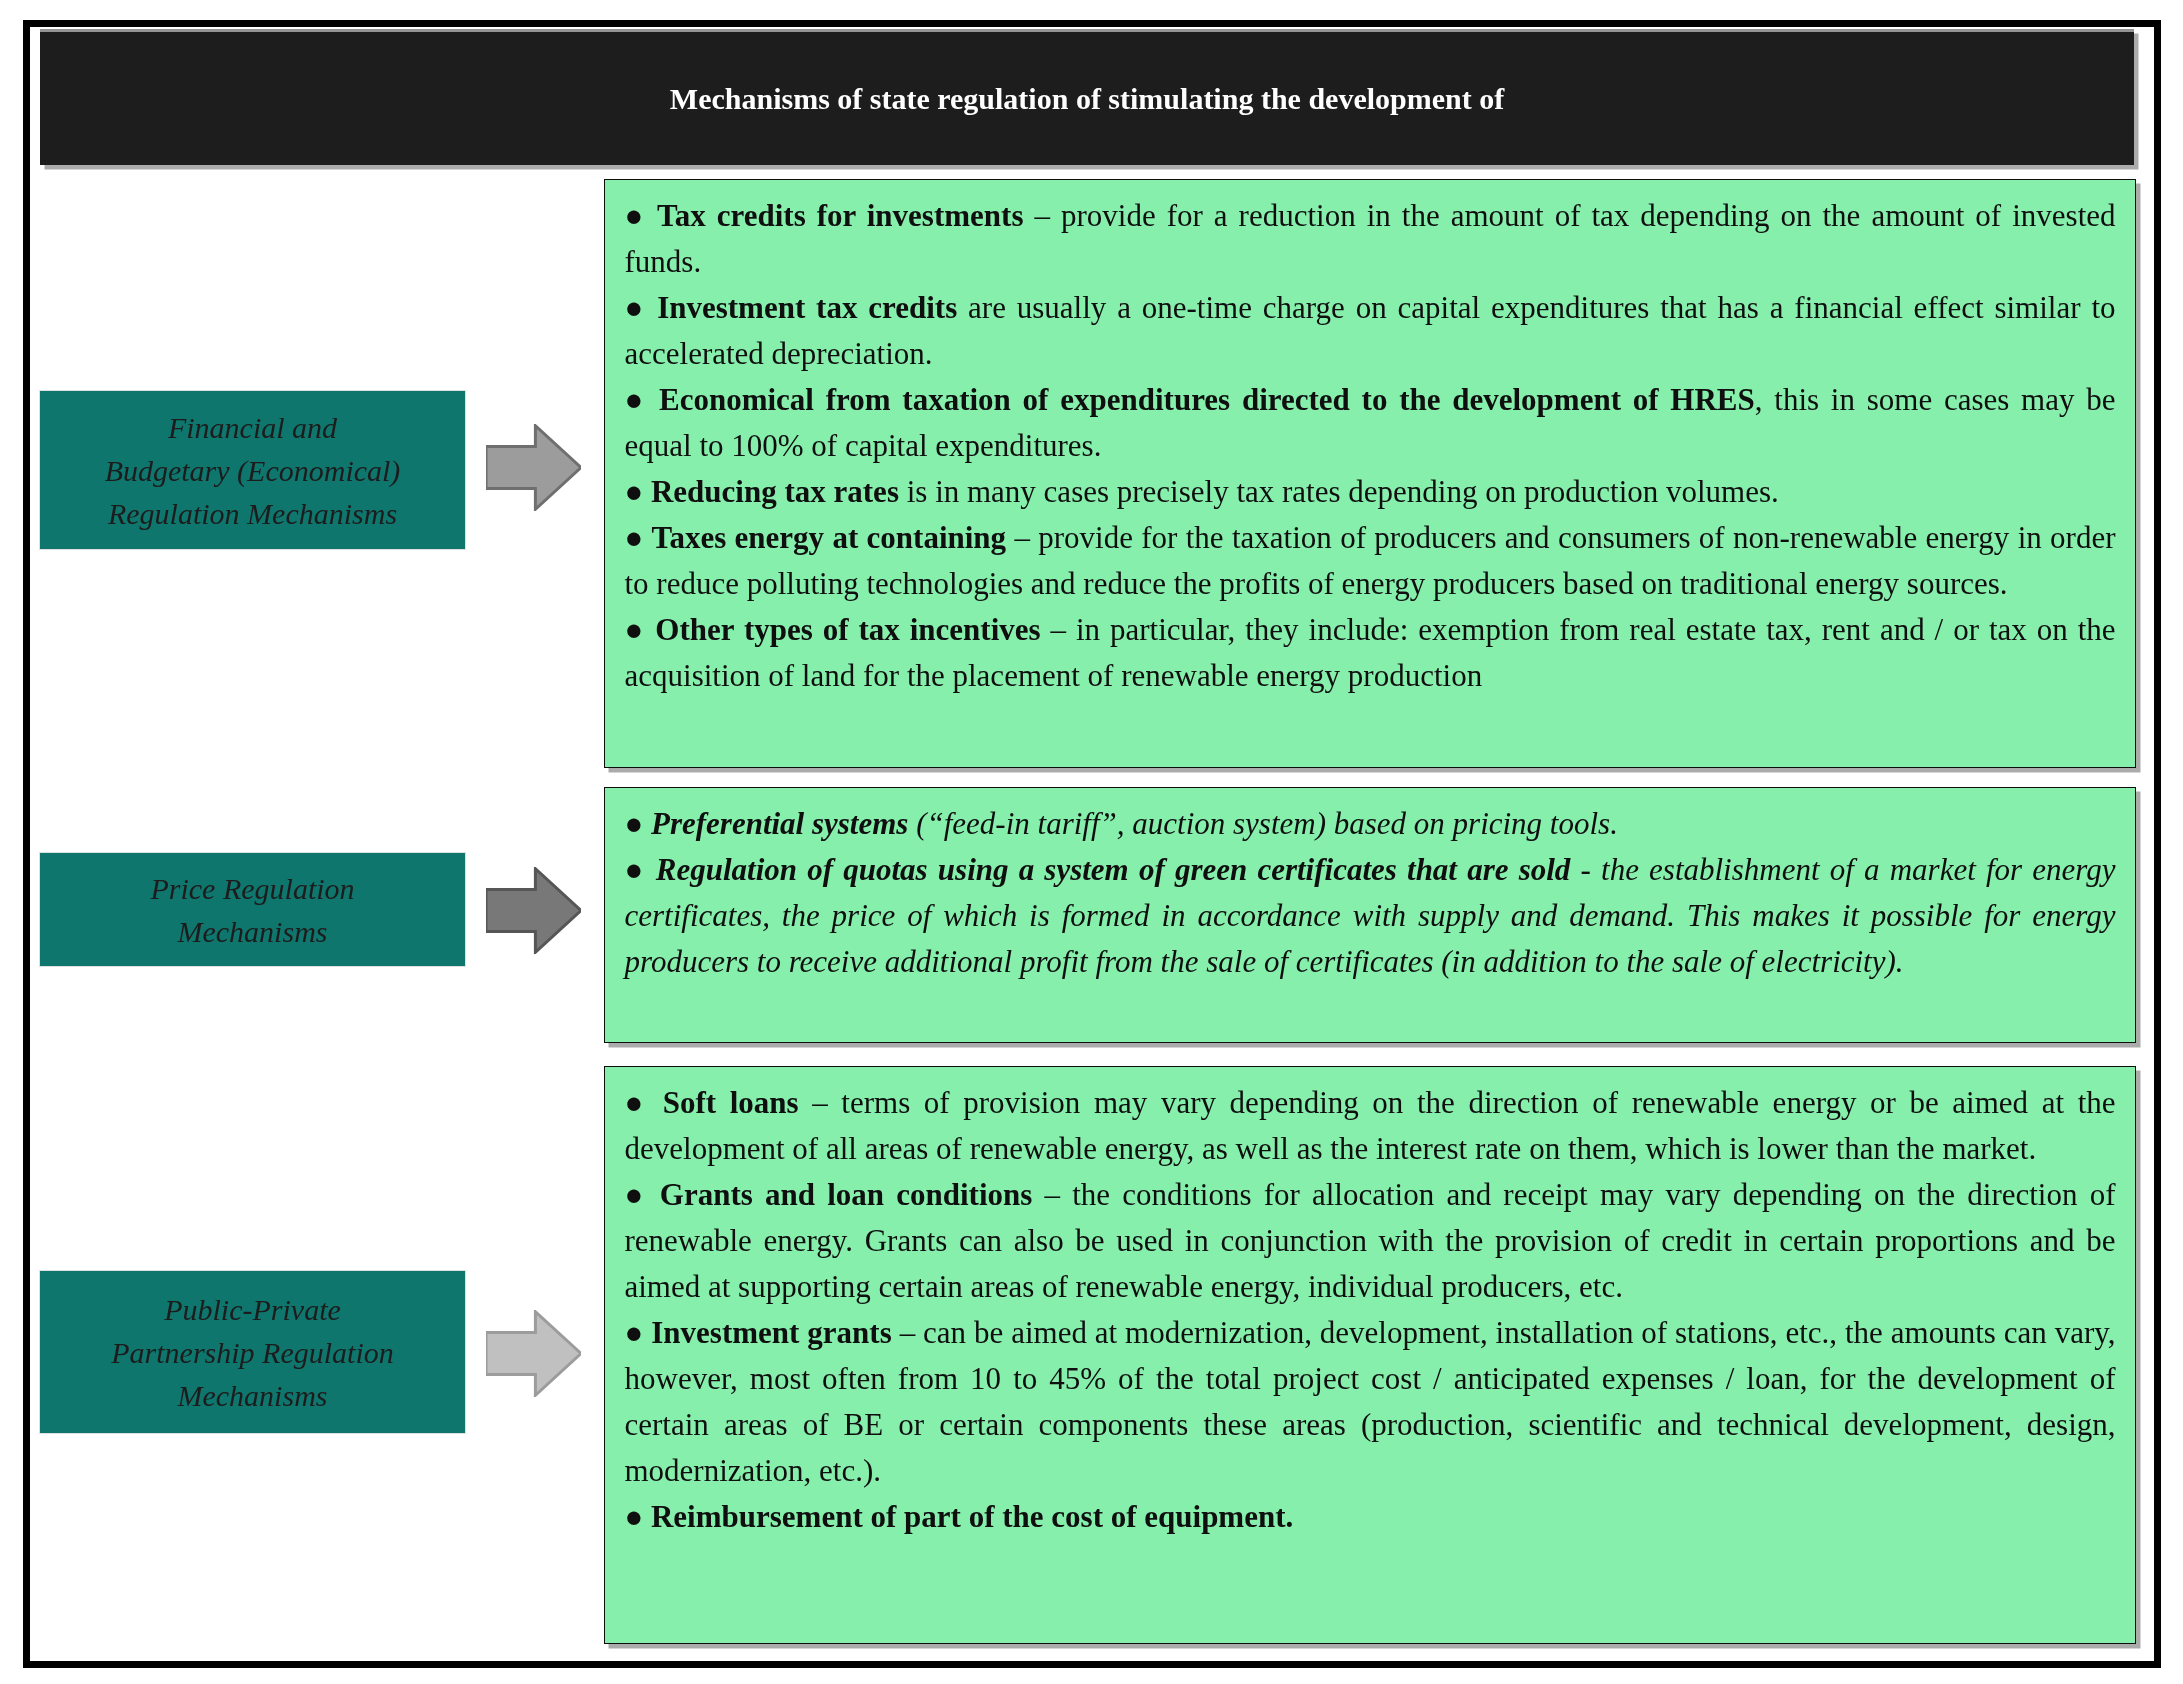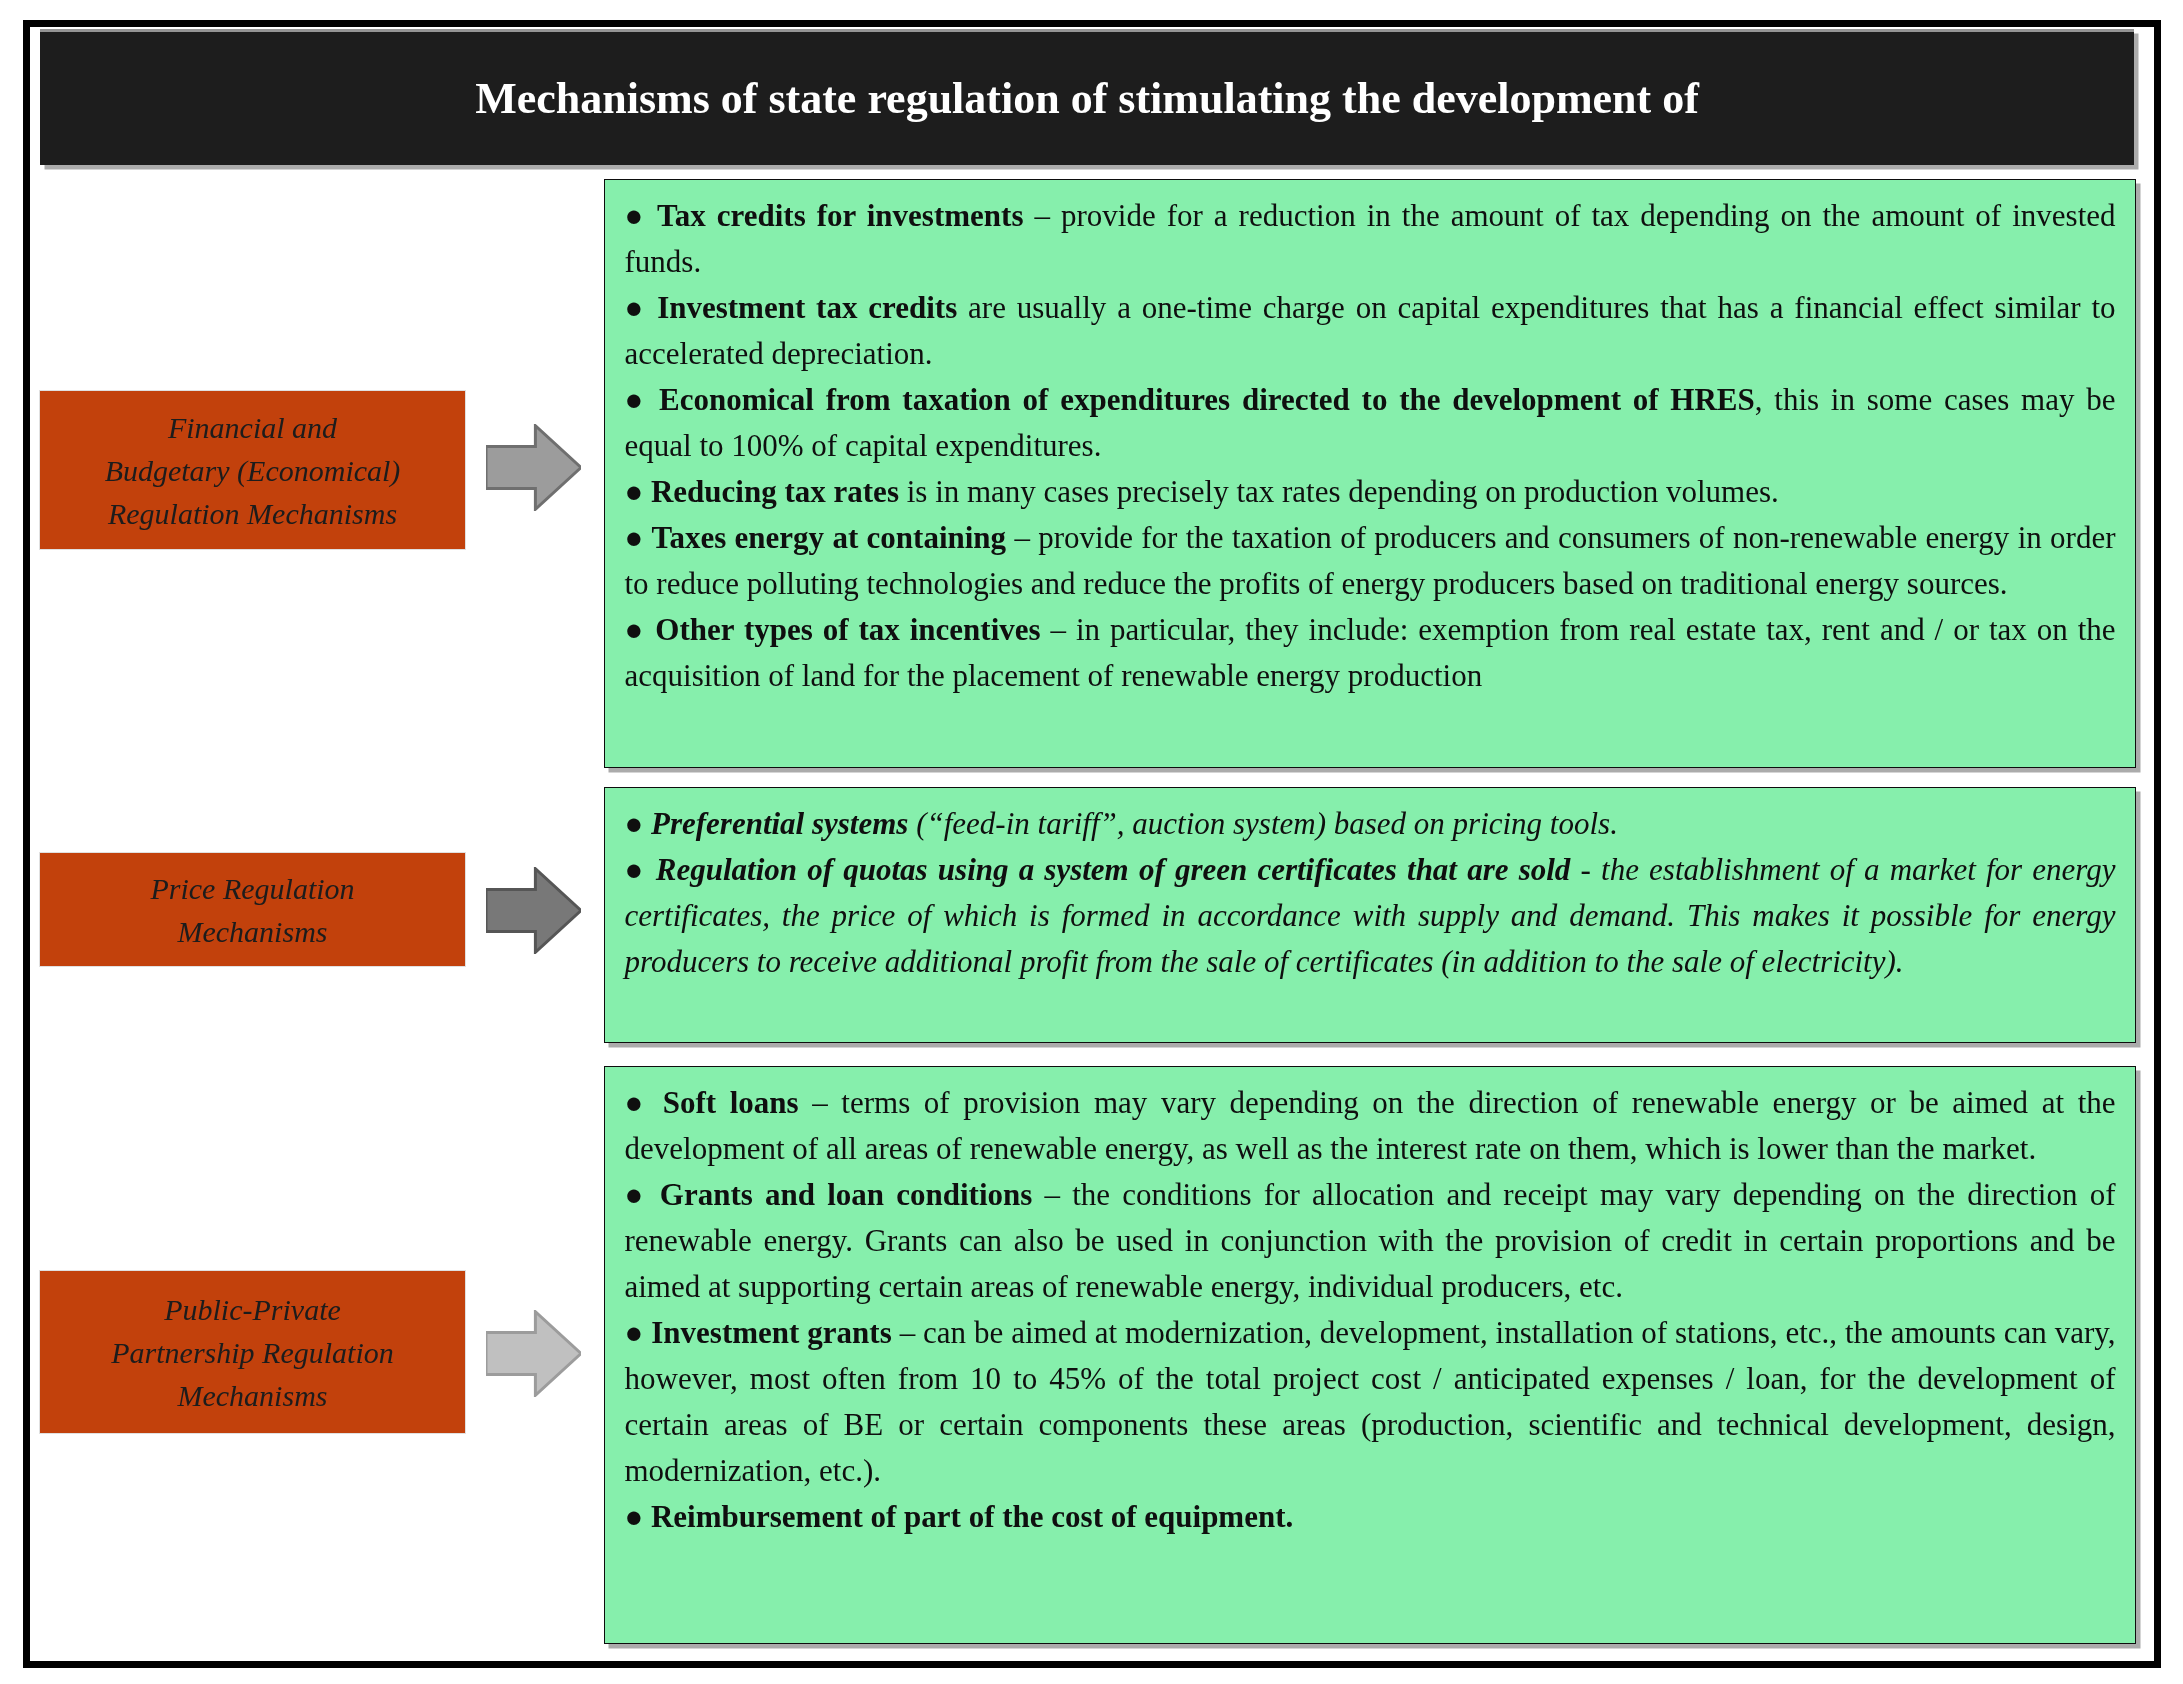--- a/index.html
+++ b/index.html
@@ -22,29 +22,29 @@
     position:absolute;
     left:40px;top:28.6px;width:2094px;height:136px;
     background:#1d1d1d;
     border-top:3.2px solid #949494;
     box-sizing:border-box;
     box-shadow:4.5px 4.5px 0 #ababab;
     display:flex;flex-direction:column;align-items:center;justify-content:center;
   }
   .title-line{
     color:#ffffff;
-    font-size:44px;font-weight:bold;
+    font-size:30px;font-weight:bold;
     line-height:51px;
     text-align:center;
     white-space:nowrap;
   }
   .label-box{
     position:absolute;
     left:39px;width:427px;
-    background:#c2410c;
+    background:#0f766e;
     border:1.3px solid #e0e0e0;
     box-sizing:border-box;
     display:flex;flex-direction:column;align-items:center;justify-content:center;
   }
   .label-line{
     font-style:italic;
     font-size:30px;
     line-height:43px;
     color:#1c1c1c;
     text-align:center;

